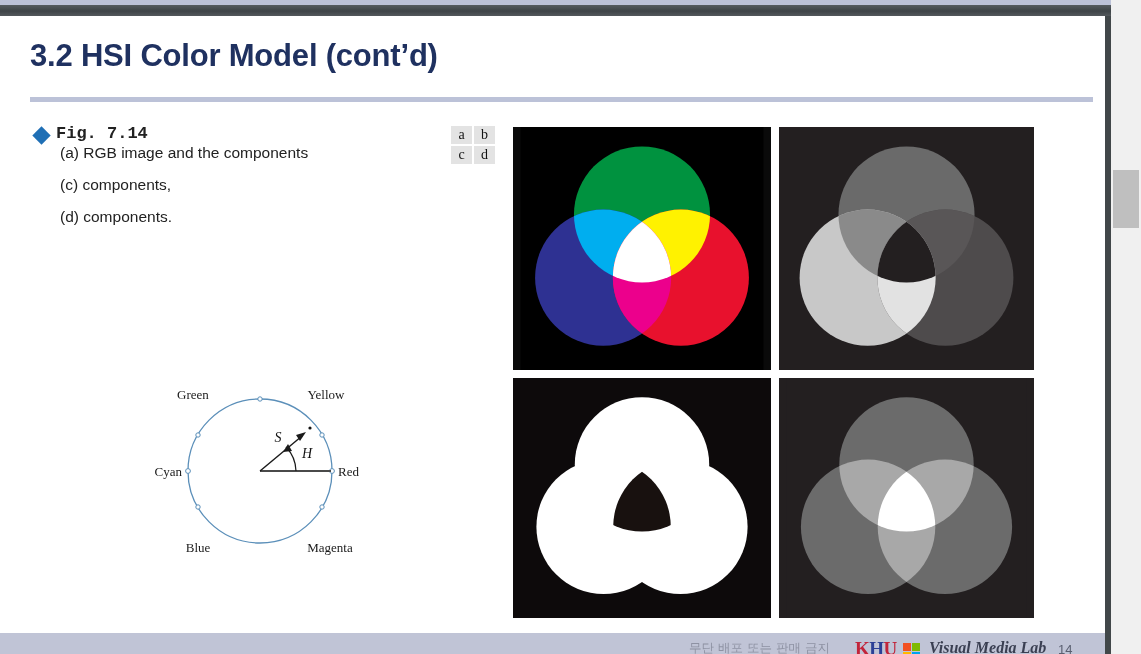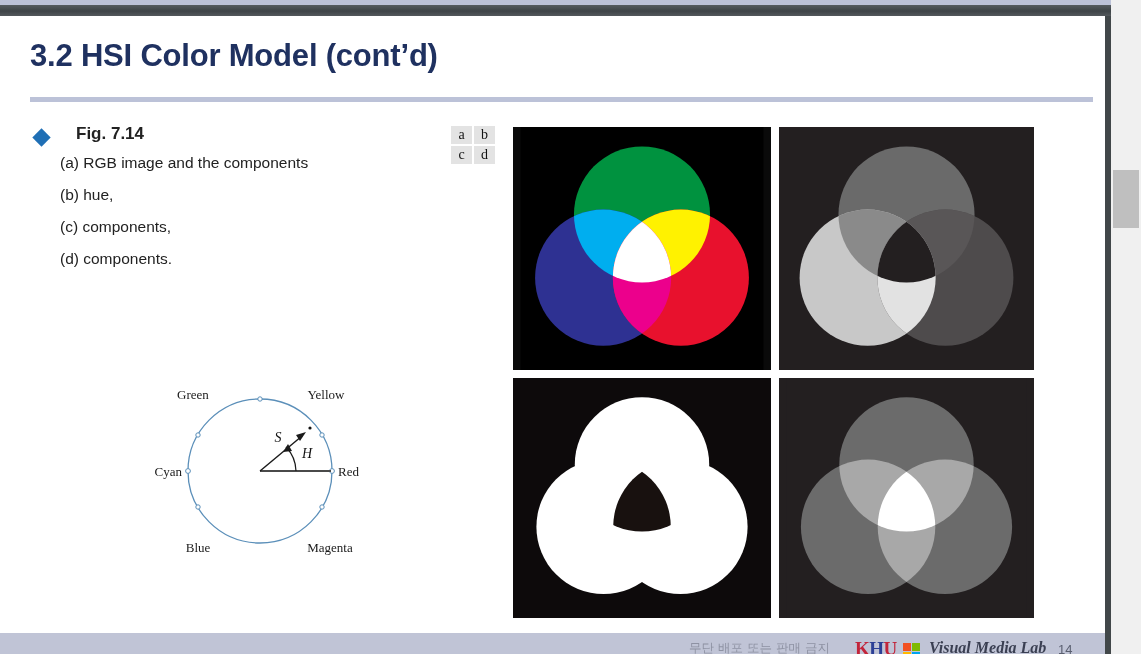--- a/index.html
+++ b/index.html
@@ -22,24 +22,24 @@
   
   .slide { position:absolute; left:0; top:16px; width:1105px; height:638px; background:#ffffff; }
 
   .slide-title { position:absolute; left:30px; top:22px;
                  font-family:"Liberation Sans", sans-serif;
                  font-size:31px; font-weight:700; color:#1f3160; letter-spacing:-0.2px; }
   .title-rule  { position:absolute; left:30px; top:81px; width:1063px; height:5px; background:#bcc2d8; }
 
   
   .bullets { position:absolute; left:35px; top:108px; width:400px; }
-  .b-lead  { display:flex; align-items:flex-end; gap:28px; }
+  .b-lead  { display:flex; align-items:center; gap:8px;font-family:Liberation Mono, monospace; }
   .diamond { width:13px; height:13px; background:#1f6fb5; transform:rotate(45deg); margin-top:4px; flex:0 0 auto; }
   .b-lead-text { font-size:17px; font-weight:700; color:#222; }
-  .sub { margin-left:25px; margin-top:9px; font-size:15.5px; color:#222; line-height:1.35; }
+  .sub { margin-left:25px; font-size:15.5px; color:#222; line-height:1.35; }
   .sub .hang { display:block; text-indent:-19px; padding-left:19px; }
   .sub-gap { margin-top:11px; }
   .indent2 { display:block; padding-left:19px; }
 
   
   .wheel { position:absolute; left:130px; top:360px; width:260px; height:190px; }
   .wheel svg { width:260px; height:190px; }
   .wlabel { font-family:"Liberation Serif", serif; font-size:13px; fill:#1a1a1a; }
   .wlabel-it { font-family:"Liberation Serif", serif; font-style:italic; font-size:14px; fill:#111; }
 
@@ -88,21 +88,20 @@
     <div class="slide-title">3.2 HSI Color Model (cont’d)</div>
     <div class="title-rule"></div>
 
     <div class="bullets">
       <div class="b-lead">
         <span class="diamond"></span>
         <span class="b-lead-text">Fig. 7.14</span>
       </div>
       <div class="sub">
         <span class="hang">(a) RGB image and the components</span>
-        <span class="hang sub-gap">(b) hue,</span>
         <span class="hang sub-gap">(c) components,</span>
         <span class="hang sub-gap">(d) components.</span>
       </div>
     </div>
 
     <div class="wheel">
       <svg viewBox="0 0 260 190" xmlns="http://www.w3.org/2000/svg">
         <circle cx="130" cy="95" r="72" fill="none" stroke="#5b8fb9" stroke-width="1.3"></circle>
 
         <circle cx="130" cy="23" r="2.2" fill="#fff" stroke="#5b8fb9" stroke-width="1"></circle>

